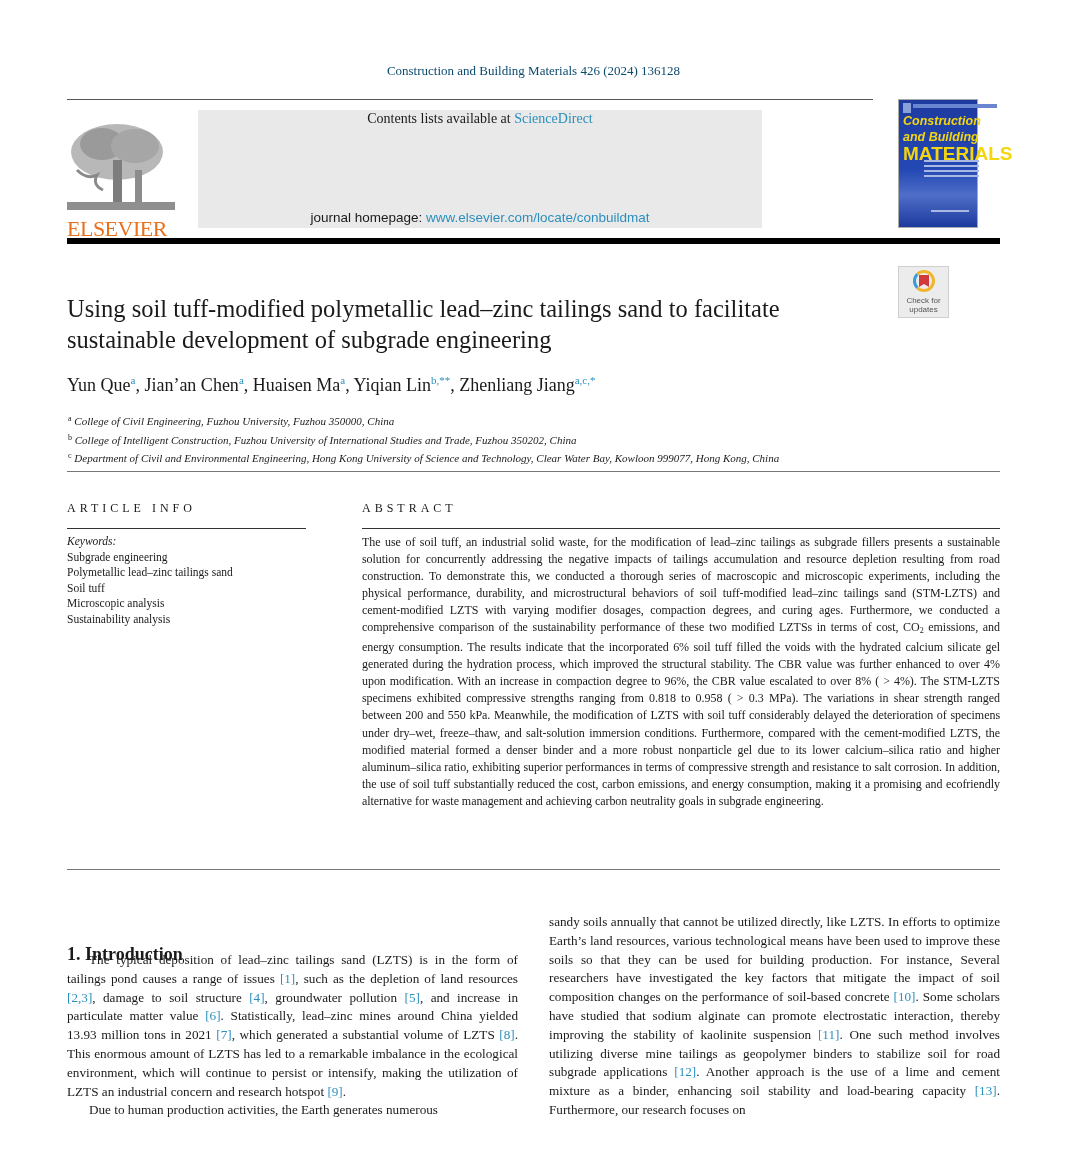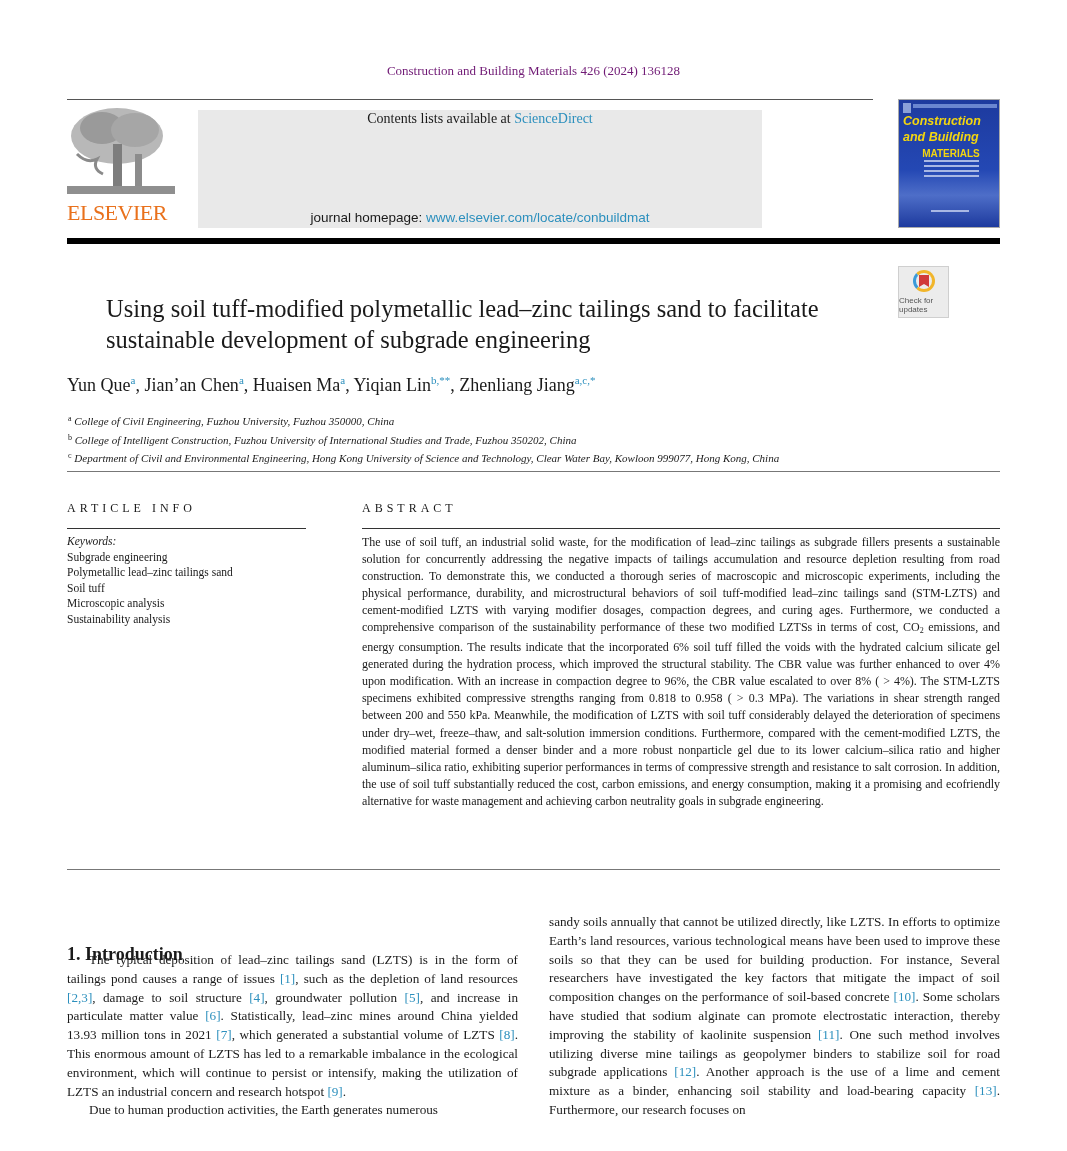--- a/index.html
+++ b/index.html
@@ -1,49 +1,49 @@
 <!DOCTYPE html>
 <html><head>
 <meta charset="utf-8">
 <style>
   * { box-sizing: border-box; margin: 0; padding: 0; }
   html, body { width: 1067px; height: 1151px; background: #fff; overflow: hidden; }
   body { position: relative; font-family: "Liberation Serif", "DejaVu Serif", serif; color: #1a1a1a; }
   a, .link { color: #2b8fbd; text-decoration: none; }
   .abs { position: absolute; }
 
-  .citation { top: 63px; left: 0; width: 1067px; text-align: center; font-size: 13px; color: #701a75; }
+  .citation { top: 63px; left: 0; width: 1067px; text-align: center; font-size: 13px; color: #0c4a6e; }
   .top-rule { top: 99px; left: 67px; width: 806px; height: 1px; background: #555; }
 
-  .logo { top: 104px; left: 67px; width: 108px; height: 118px; text-decoration: underline; }
+  .logo { top: 120px; left: 67px; width: 108px; height: 118px; text-decoration: underline; }
   .logo svg { display: block; }
   .logo-word { position: absolute; left: 0; top: 96px; width: 108px; font-size: 22px; color: #e9711c; letter-spacing: -0.5px; font-family: "Liberation Serif", serif; }
 
   .masthead { top: 110px; left: 198px; width: 564px; height: 118px; background: #e9e9e9; text-align: center; }
   .contents { position: absolute; top: 1px; width: 100%; font-size: 14px; }
   .journal-name { position: absolute; top: 40px; width: 100%; font-size: 25px; color: #111; }
   .homepage { position: absolute; top: 100px; width: 100%; font-size: 13.5px; font-family: "Liberation Sans", sans-serif; }
 
-  .cover { top: 99px; left: 898px; width: 102px; height: 129px; background: linear-gradient(180deg, #1d3a9e 0%, #2448b4 55%, #4e6ec8 75%, #1d3a9e 100%); border: 1px solid #aaa; }
+  .cover { top: 99px; left: 898px; width: 80px; height: 129px; background: linear-gradient(180deg, #1d3a9e 0%, #2448b4 55%, #4e6ec8 75%, #1d3a9e 100%); border: 1px solid #aaa; }
   .cover .mini { position: absolute; left: 4px; top: 3px; width: 8px; height: 10px; background: #8aa0d8; }
   .cover .bar { position: absolute; left: 14px; top: 4px; width: 84px; height: 4px; background: #6a86d0; }
   .cover .ct { position: absolute; left: 4px; width: 96px; font-family: "Liberation Sans", sans-serif; font-weight: bold; font-style: italic; color: #f4d60f; font-size: 12.5px; line-height: 15px; }
-  .cover .ct.big { font-size: 10px; font-style: normal; text-align: center; }
+  .cover .ct.big { font-size: 19px; font-style: normal; text-align: center; }
   .cover .sub { position: absolute; left: 25px; top: 60px; width: 55px; height: 24px; }
   .cover .sub div { height: 2px; background: #a9b8e4; margin-bottom: 3px; }
   .cover .foot { position: absolute; left: 32px; top: 110px; width: 38px; height: 2px; background: #a9b8e4; }
 
   .thick-rule { top: 238px; left: 67px; width: 933px; height: 6px; background: #000; }
 
   .check { top: 266px; left: 898px; width: 51px; height: 52px; background: #ececec; border: 1px solid #cfcfcf; }
   .check .ring { position: absolute; left: 14px; top: 3px; width: 22px; height: 22px; border-radius: 50%; border: 3px solid #f1b52a; border-left-color: #3a9ad9; }
   .check .flag { position: absolute; left: 20px; top: 8px; width: 10px; height: 12px; background: #d13a3a; clip-path: polygon(0 0,100% 0,100% 100%,50% 75%,0 100%); }
-  .check .lbl { position: absolute; top: 29px; width: 100%; font-family: "Liberation Sans", sans-serif; font-size: 8px; line-height: 9px; color: #555; }
+  .check .lbl { position: absolute; top: 29px; width: 100%; text-align: center; font-family: "Liberation Sans", sans-serif; font-size: 8px; line-height: 9px; color: #555; }
 
-  .title { top: 293px; left: 67px; width: 800px; font-size: 24.5px; line-height: 31px; color: #1a1a1a; margin-left: 39px; }
+  .title { top: 293px; left: 67px; width: 800px; font-size: 24.5px; line-height: 31px; color: #1a1a1a; }
   .authors { top: 374px; left: 67px; width: 900px; font-size: 18px; }
   .authors sup { font-size: 11px; color: #2b8fbd; vertical-align: 7px; }
   .affils { top: 411px; left: 68px; width: 930px; font-size: 11px; font-style: italic; line-height: 15.5px; }
   .affils sup { font-size: 8px; font-style: normal; vertical-align: 4px; }
 
   .mid-rule { top: 471px; left: 67px; width: 933px; height: 1px; background: #777; }
 
   .section-cap { font-size: 12px; letter-spacing: 4px; }
   .ai-head { top: 501px; left: 67px; }
   .ai-rule { top: 528px; left: 67px; width: 239px; height: 1px; background: #333; }

